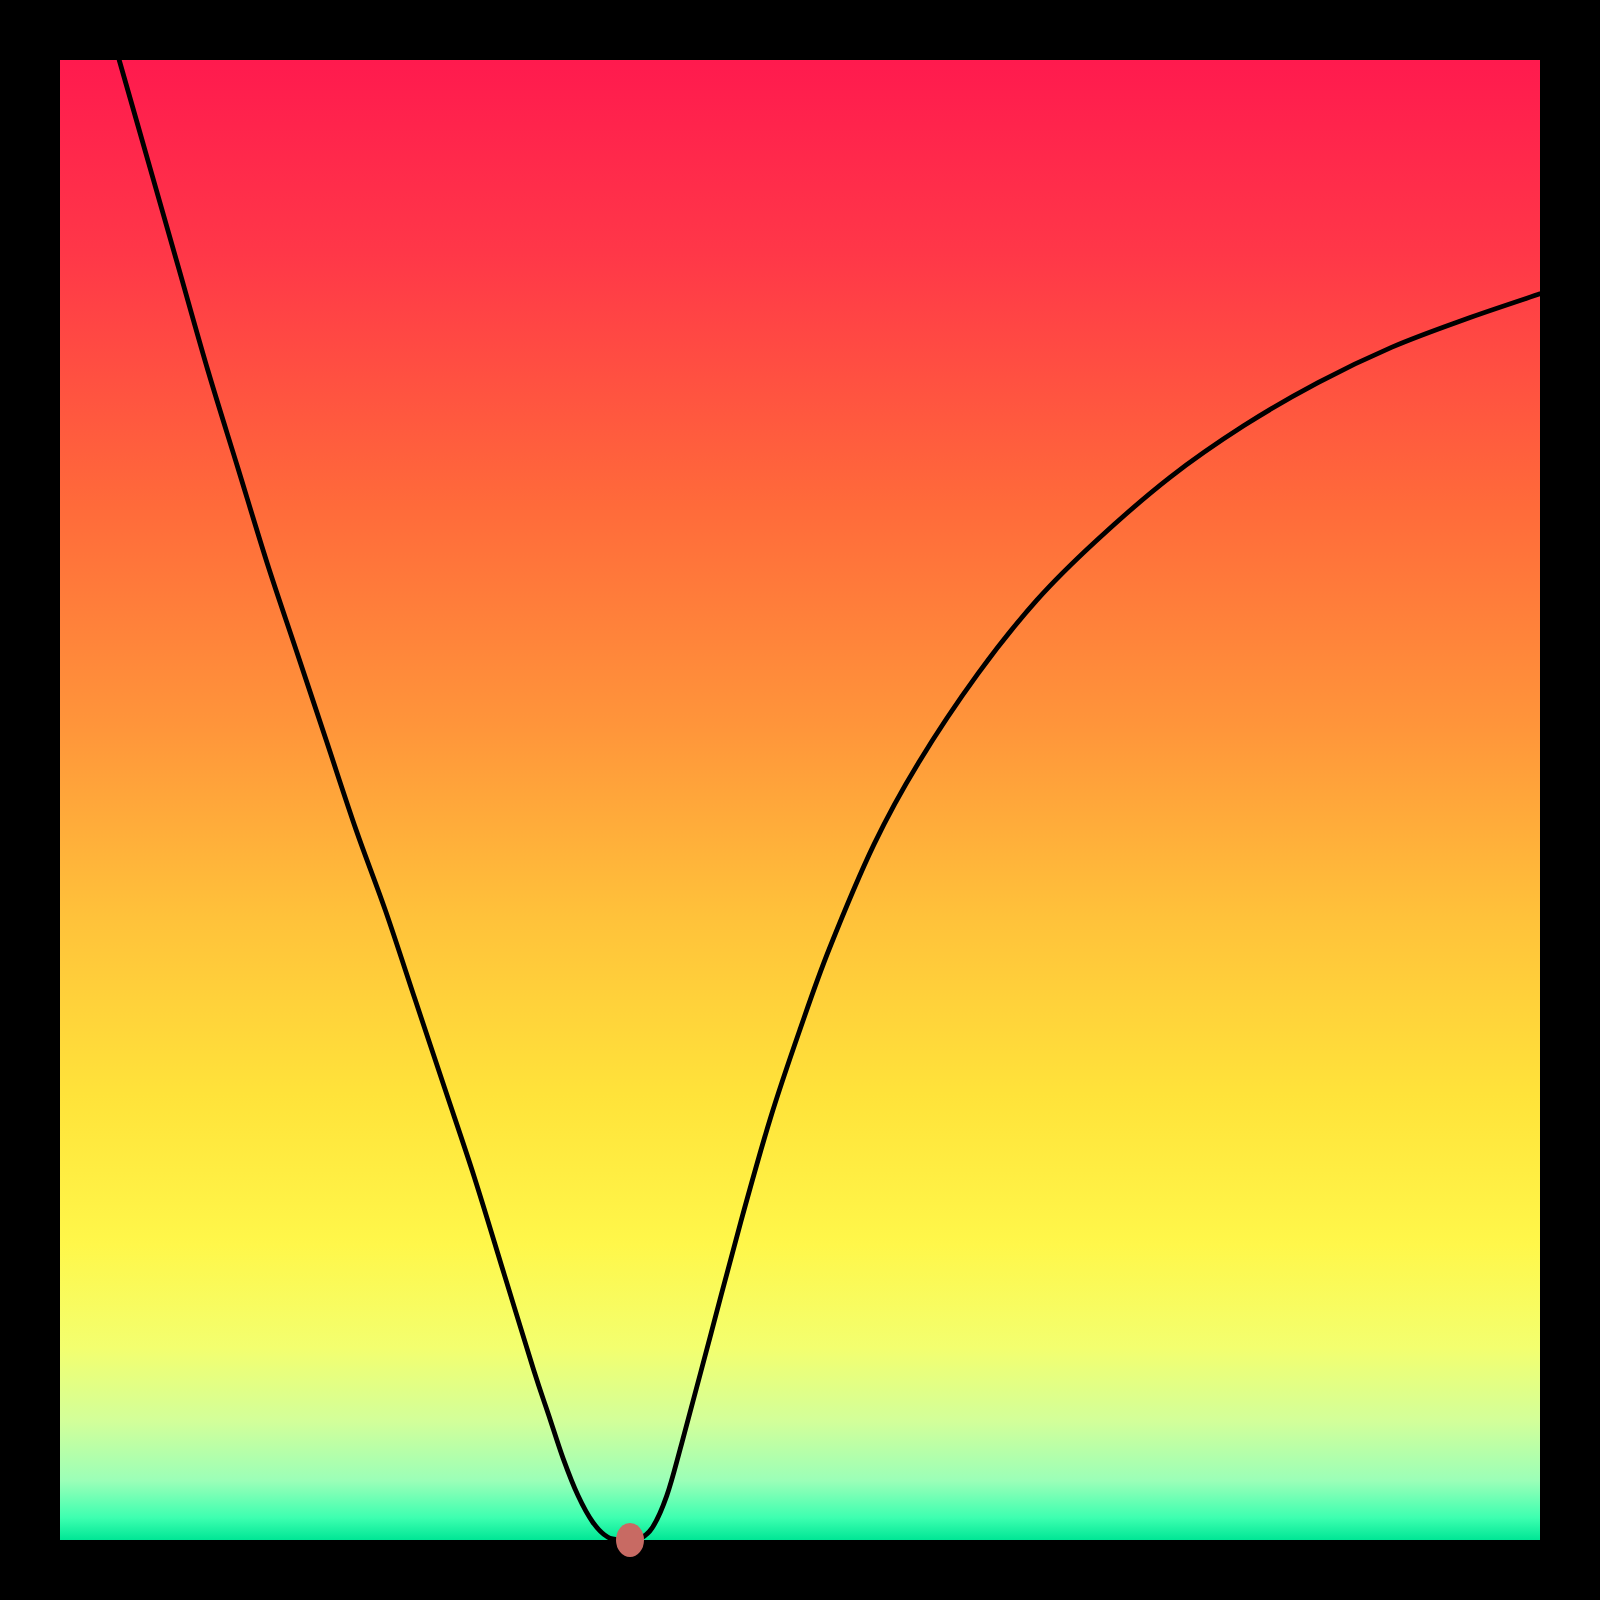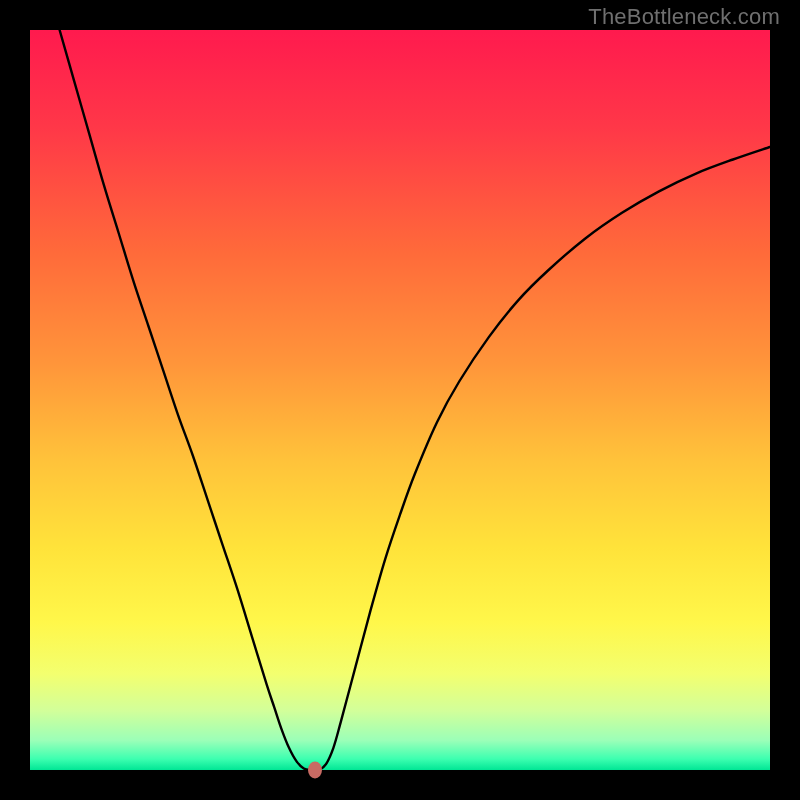--- a/index.html
+++ b/index.html
@@ -46,21 +46,20 @@
     border-radius: 50%;
     background: #c86a63;
     transform: translate(-50%, -50%);
   }
 </style>
 </head>
 <body>
 
 <div class="frame">
 
-  <div class="watermark">TheBottleneck.com</div>
 
   <div class="plot-area">
     <svg id="plot-svg" width="740" height="740" viewBox="0 0 740 740">
       <defs>
         <linearGradient id="bg-grad" x1="0" y1="0" x2="0" y2="1">
             <stop offset="0.00%" stop-color="#ff1a4e"></stop>
             <stop offset="13.00%" stop-color="#ff3748"></stop>
             <stop offset="30.00%" stop-color="#ff6a3a"></stop>
             <stop offset="45.00%" stop-color="#ff953a"></stop>
             <stop offset="58.00%" stop-color="#ffc23a"></stop>

